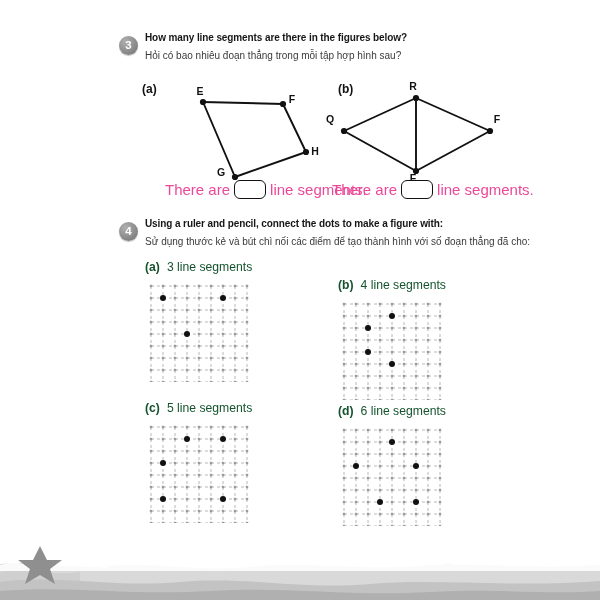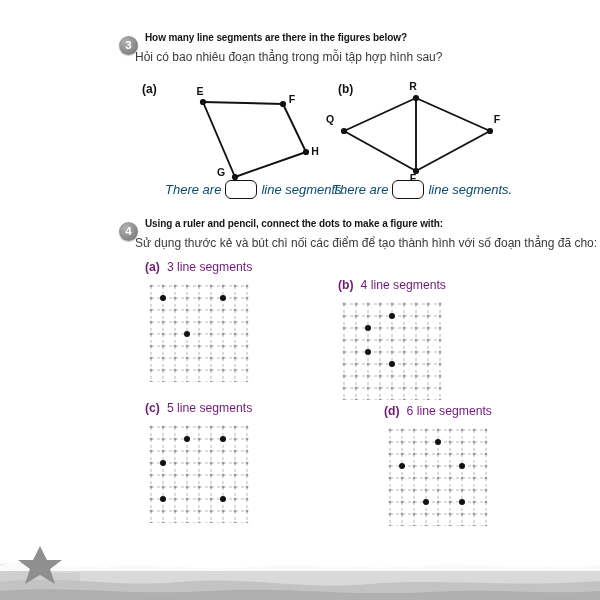--- a/index.html
+++ b/index.html
@@ -50,60 +50,59 @@
     left: 145px;
     top: 0px;
     font-size: 10px;
     font-weight: bold;
     color: #161616;
     letter-spacing: -0.1px;
     white-space: nowrap;
   }
   .qsub {
     position: absolute;
-    left: 135px;
+    left: 145px;
     top: 18px;
-    font-size: 12px;
+    font-size: 10px;
     color: #3a3a3a;
     white-space: nowrap;
   }
 
   
   .fig-label {
     position: absolute;
     font-size: 12px;
     font-weight: bold;
     color: #111;
   }
   .answer-line {
     position: absolute;
-    font-size: 13px;
-    color: #0c4a6e;
+    font-size: 15px;
+    color: #ec4899;
     display: flex;
     align-items: center;
     white-space: nowrap;
-    font-style: italic;
   }
   .answer-box {
     display: inline-block;
     width: 30px;
     height: 17px;
     border: 1.4px solid #111;
     border-radius: 6px;
     margin: 0 4px;
     background: #fff;
   }
 
   svg { display: block; }
 
   
   .grid-block { position: absolute; }
   .grid-title {
     font-size: 12.2px;
-    color: #701a75;
+    color: #14532d;
     white-space: nowrap;
     margin-bottom: 6px;
   }
   .grid-title b { font-weight: bold; }
   .grid-title span.cnt { margin-left: 7px; }
 
   
   .footer {
     position: absolute;
     left: 0;
@@ -510,21 +509,21 @@
           <rect x="88.8" y="100.8" width="2.4" height="2.4" fill="#9a9a9a"></rect>
           <rect x="100.8" y="100.8" width="2.4" height="2.4" fill="#9a9a9a"></rect>
           <circle cx="42" cy="18" r="3" fill="#111111"></circle>
           <circle cx="78" cy="18" r="3" fill="#111111"></circle>
           <circle cx="18" cy="42" r="3" fill="#111111"></circle>
           <circle cx="18" cy="78" r="3" fill="#111111"></circle>
           <circle cx="78" cy="78" r="3" fill="#111111"></circle>
         </svg>
     </div>
 
-    <div class="grid-block" style="left:338px; top:186px;margin-left:46px;">
+    <div class="grid-block" style="left:338px; top:186px;">
       <div class="grid-title">
         <b>(d)</b><span class="cnt">6 line segments</span>
       </div>
       <svg class="dotgrid" width="126" height="102">
           <line x1="6" y1="6" x2="102" y2="6" stroke="#b8b8b8" stroke-width="1" stroke-dasharray="3 3"></line>
           <line x1="6" y1="18" x2="102" y2="18" stroke="#b8b8b8" stroke-width="1" stroke-dasharray="3 3"></line>
           <line x1="6" y1="30" x2="102" y2="30" stroke="#b8b8b8" stroke-width="1" stroke-dasharray="3 3"></line>
           <line x1="6" y1="42" x2="102" y2="42" stroke="#b8b8b8" stroke-width="1" stroke-dasharray="3 3"></line>
           <line x1="6" y1="54" x2="102" y2="54" stroke="#b8b8b8" stroke-width="1" stroke-dasharray="3 3"></line>
           <line x1="6" y1="66" x2="102" y2="66" stroke="#b8b8b8" stroke-width="1" stroke-dasharray="3 3"></line>

